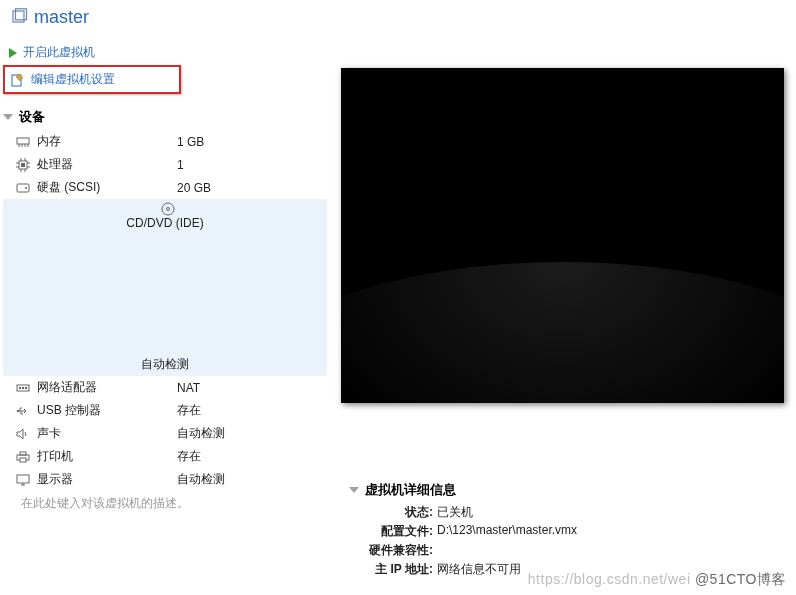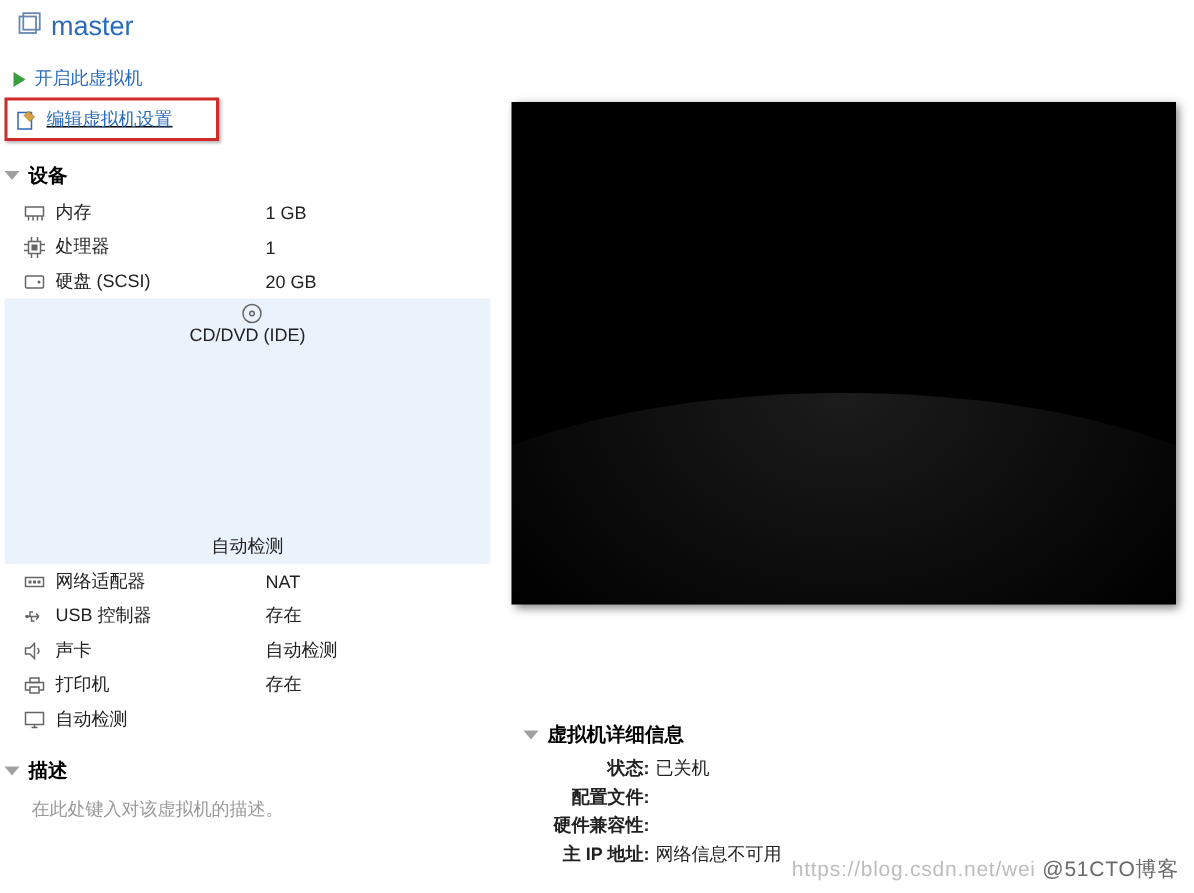--- a/index.html
+++ b/index.html
@@ -6,21 +6,21 @@
     body { font-family: "Microsoft YaHei", Arial, sans-serif; font-size: 12px; background: #fff; width: 796px; height: 595px; overflow: hidden; position: relative; }
     .header { padding: 6px 10px; display: flex; align-items: center; height: 34px; }
     .header .icon { width: 18px; height: 18px; margin-right: 6px; display: flex; align-items: center; justify-content: center; }
     .header .title { color: #2a6bb9; font-size: 18px; font-weight: normal; }
     .content { display: flex; height: calc(595px - 34px); }
     .left-panel { width: 330px; padding: 8px 0 8px 3px; }
     .right-panel { flex: 1; padding: 8px 12px; position: relative; }
     .action-link { display: flex; align-items: center; color: #2a6bb9; padding: 2px 6px; cursor: pointer; }
     .action-link .play-icon { width: 0; height: 0; border-top: 5px solid transparent; border-bottom: 5px solid transparent; border-left: 8px solid #3a9e3a; margin-right: 6px; }
     .action-link .edit-icon { width: 14px; height: 14px; margin-right: 6px; display: inline-flex; align-items: center; justify-content: center; }
-    .highlight-box { border: 2px solid #d12a2a; padding: 2px 0; margin: 2px 0 6px 0; width: 143px; box-shadow: 1px 1px 2px rgba(0,0,0,0.3); text-decoration: underline; }
+    .highlight-box { border: 2px solid #d12a2a; padding: 2px 0; margin: 2px 0 6px 0; width: 178px; box-shadow: 1px 1px 2px rgba(0,0,0,0.3); }
     .section-header { display: flex; align-items: center; padding: 6px 0 4px 0; margin-top: 8px; }
     .section-header .arrow { width: 0; height: 0; border-left: 5px solid transparent; border-right: 5px solid transparent; border-top: 6px solid #a0a0a0; margin-right: 6px; }
     .section-header .label { color: #000000; font-size: 13px; font-weight: bold; }
     .device-list { padding: 0; }
     .device-row { display: flex; align-items: center; padding: 3px 0; border-radius: 2px; }
     .device-row.selected { background: #eaf2fc; flex-direction: column; }
     .device-row .dev-icon { width: 16px; height: 14px; margin: 0 6px 0 12px; display: inline-flex; align-items: center; justify-content: center; color: #666; }
     .device-row .dev-label { flex: 0 0 140px; color: #222; }
     .device-row .dev-value { color: #222; }
     .desc-text { color: #999; padding: 4px 18px; }
@@ -166,45 +166,43 @@
           <span class="dev-value">存在</span>
         </div>
         <div class="device-row">
           <span class="dev-icon">
             <svg width="14" height="12" viewBox="0 0 14 12">
               <rect x="1" y="1" width="12" height="8" fill="none" stroke="#666"></rect>
               <line x1="5" y1="11" x2="9" y2="11" stroke="#666"></line>
               <line x1="7" y1="9" x2="7" y2="11" stroke="#666"></line>
             </svg>
           </span>
+          <span class="dev-label">显示器</span>
           <span class="dev-value">自动检测</span>
         </div>
       </div>
 
-    <div class="section-header">
-      <span class="arrow"></span>
-      <span class="label">描述</span>
-    </div>
     <div class="desc-text">在此处键入对该虚拟机的描述。</div>
   </div>
 
   <div class="right-panel">
     <div class="vm-screen"></div>
 
     <div class="details">
       <div class="section-header">
         <span class="arrow"></span>
         <span class="label">虚拟机详细信息</span>
       </div>
       <div class="detail-row">
         <span class="dlabel">状态:</span>
         <span class="dvalue">已关机</span>
       </div>
       <div class="detail-row">
         <span class="dlabel">配置文件:</span>
+        <span class="dvalue">D:\123\master\master.vmx</span>
       </div>
       <div class="detail-row">
         <span class="dlabel">硬件兼容性:</span>
       </div>
       <div class="detail-row">
         <span class="dlabel">主 IP 地址:</span>
         <span class="dvalue">网络信息不可用</span>
       </div>
     </div>
 

